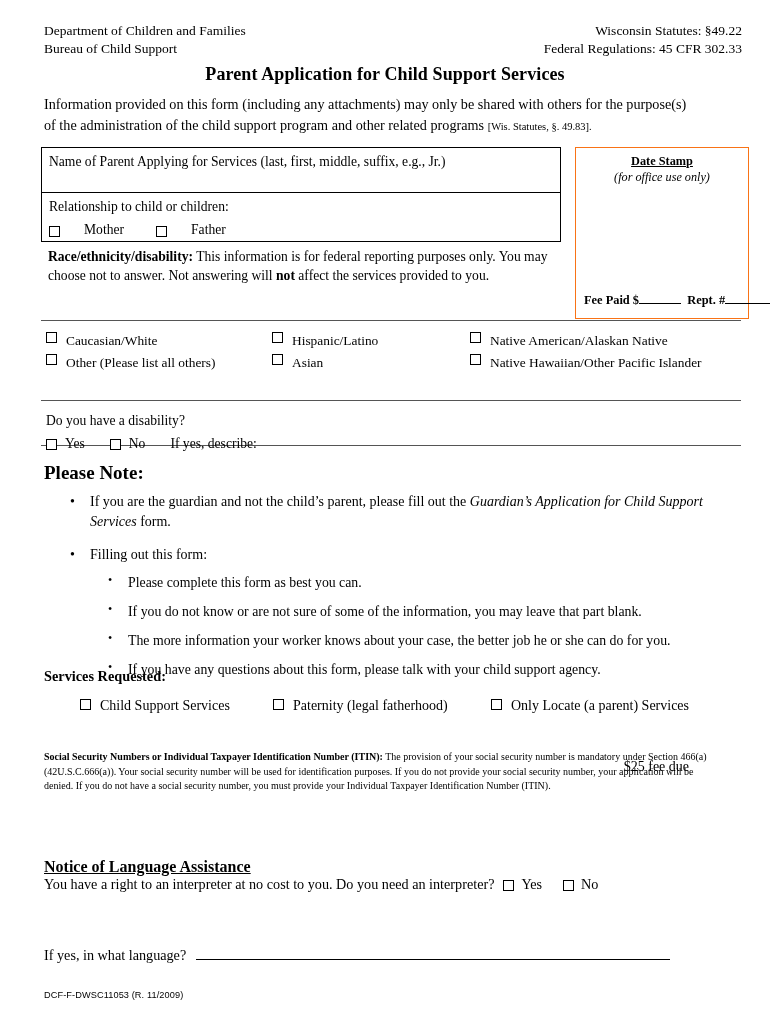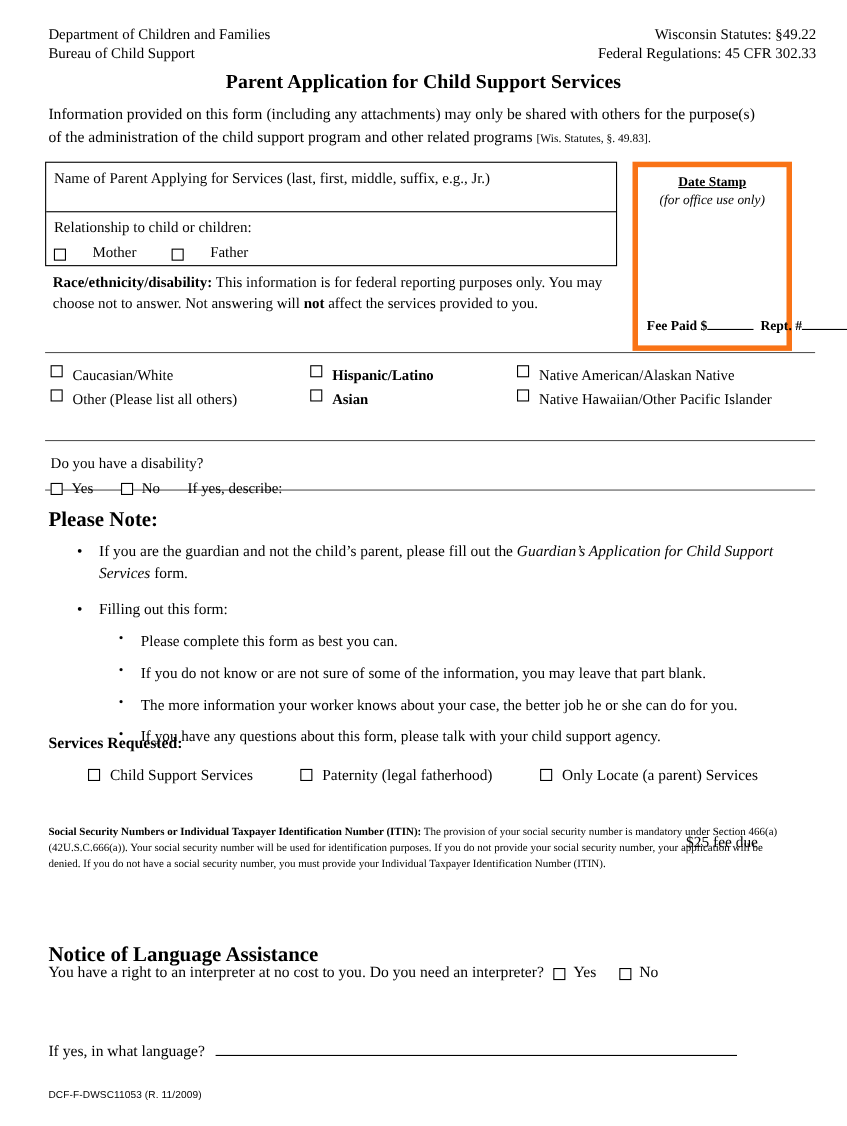--- a/index.html
+++ b/index.html
@@ -96,23 +96,23 @@
     padding: 4px 8px 0 7px;
     font-size: 13.6px;
     line-height: 1.42;
   }
 
   
   .stamp-box {
     position: absolute;
     left: 575px;
     top: 147px;
-    width: 145px;
+    width: 174px;
     height: 172px;
-    border: 5px solid #f97316;
+    border: 1px solid #f97316;
     box-sizing: border-box;
   }
   .stamp-title {
     text-align: center;
     margin-top: 6px;
     font-size: 12.3px;
     font-weight: bold;
     text-decoration: underline;
   }
   .stamp-sub {
@@ -157,21 +157,21 @@
   
   .race-grid {
     position: absolute;
     left: 46px;
     top: 331px;
     width: 700px;
     font-size: 13.4px;
   }
   .race-col { position: absolute; top: 0; }
   .race-col.c1 { left: 0; }
-  .race-col.c2 { left: 236px; font-weight: bold; }
+  .race-col.c2 { left: 226px; }
   .race-col.c3 { left: 424px; }
   .race-row {
     display: flex;
     align-items: flex-start;
     gap: 9px;
     line-height: 1.46;
     margin-bottom: 2px;
     white-space: nowrap;
   }
 
@@ -272,22 +272,23 @@
     width: 680px;
     font-size: 10px;
     line-height: 1.47;
   }
 
   
   .lang-head {
     position: absolute;
     left: 44px;
     top: 858px;
-    font-size: 19px;
-    font-weight: bold;
+    font-size: 16px;
+    font-weight: bold;
+    text-decoration: underline;
   }
   .lang-line {
     position: absolute;
     left: 44px;
     top: 876px;
     font-size: 14.2px;
     display: flex;
     align-items: center;
     white-space: nowrap;
   }

